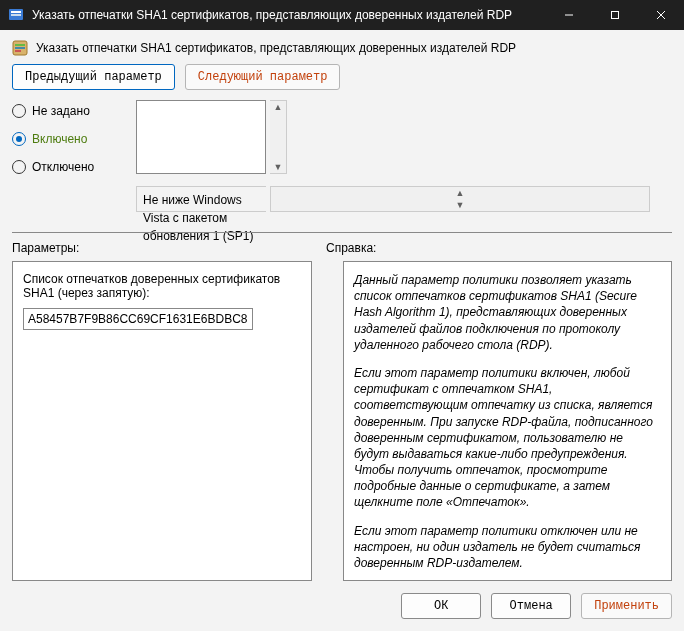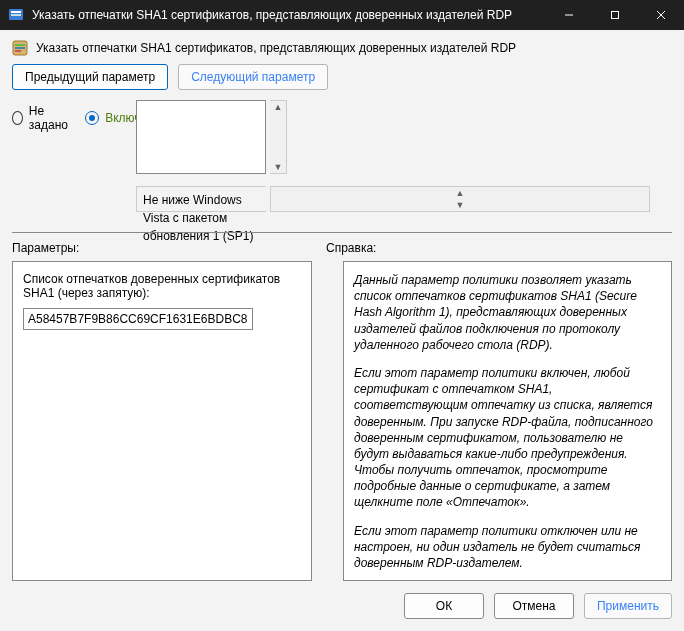--- a/index.html
+++ b/index.html
@@ -14,28 +14,28 @@
   .win-btn { width: 46px; height: 100%; display: flex; align-items: center; justify-content: center; color: #fff; }
   .win-btn svg { width: 10px; height: 10px; }
 
   
   .header-row { display: flex; align-items: center; padding: 10px 12px 8px 12px; gap: 8px; }
   .header-row .policy-icon { width: 16px; height: 16px; }
   .header-row .policy-title { font-size: 12px; }
 
   
   .nav-row { display: flex; gap: 10px; padding: 0 12px 10px 12px; }
-  .btn { height: 26px; padding: 0 12px; background: #fdfdfd; border: 1px solid #8a8a8a; border-radius: 3px; font-size: 12px; display: inline-flex; align-items: center; line-height: 1; }
+  .btn { height: 26px; padding: 0 12px; background: #fdfdfd; border: 1px solid #8a8a8a; border-radius: 3px; font-size: 12px; display: inline-flex; align-items: center; line-height: 1; font-family: Liberation Mono, monospace; }
   .btn.primary { border-color: #0067c0; color: #000; background:#fdfdfd; }
-  .btn.disabled { color: #3b82f6; border-color: #b5b5b5; background: #fafafa; }
+  .btn.disabled { color: #c2410c; border-color: #b5b5b5; background: #fafafa; }
 
   
   .config-area { padding: 0 12px; }
   .config-grid { display: grid; grid-template-columns: 120px 130px 1fr 18px; column-gap: 4px; row-gap: 6px; align-items: start; }
-  .radio-col { display: flex; flex-direction: row; gap: 14px; padding-top: 4px; }
+  .radio-col { display: flex; flex-direction: column; gap: 14px; padding-top: 4px; }
   .radio-item { display: flex; align-items: center; gap: 6px; font-size: 12px; }
   .radio-outer { width: 14px; height: 14px; border-radius: 50%; border: 1px solid #333; display:flex; align-items:center; justify-content:center; }
   .radio-item.selected .radio-outer { border-color: #0067c0; }
   .radio-inner { width: 6px; height: 6px; border-radius: 50%; background: #0067c0; display:none; }
   .radio-item.selected .radio-inner { display:block; }
   .radio-item.selected .radio-label { color: #4d7c0f; }
 
   .field-label { font-size: 12px; padding-top: 4px; }
   .textarea-box { border: 1px solid #888; background: #fff; height: 74px; }
   .scroll-stub { width: 17px; border:1px solid #ccc; border-left:none; background:#f0f0f0; display:flex; flex-direction:column; }

